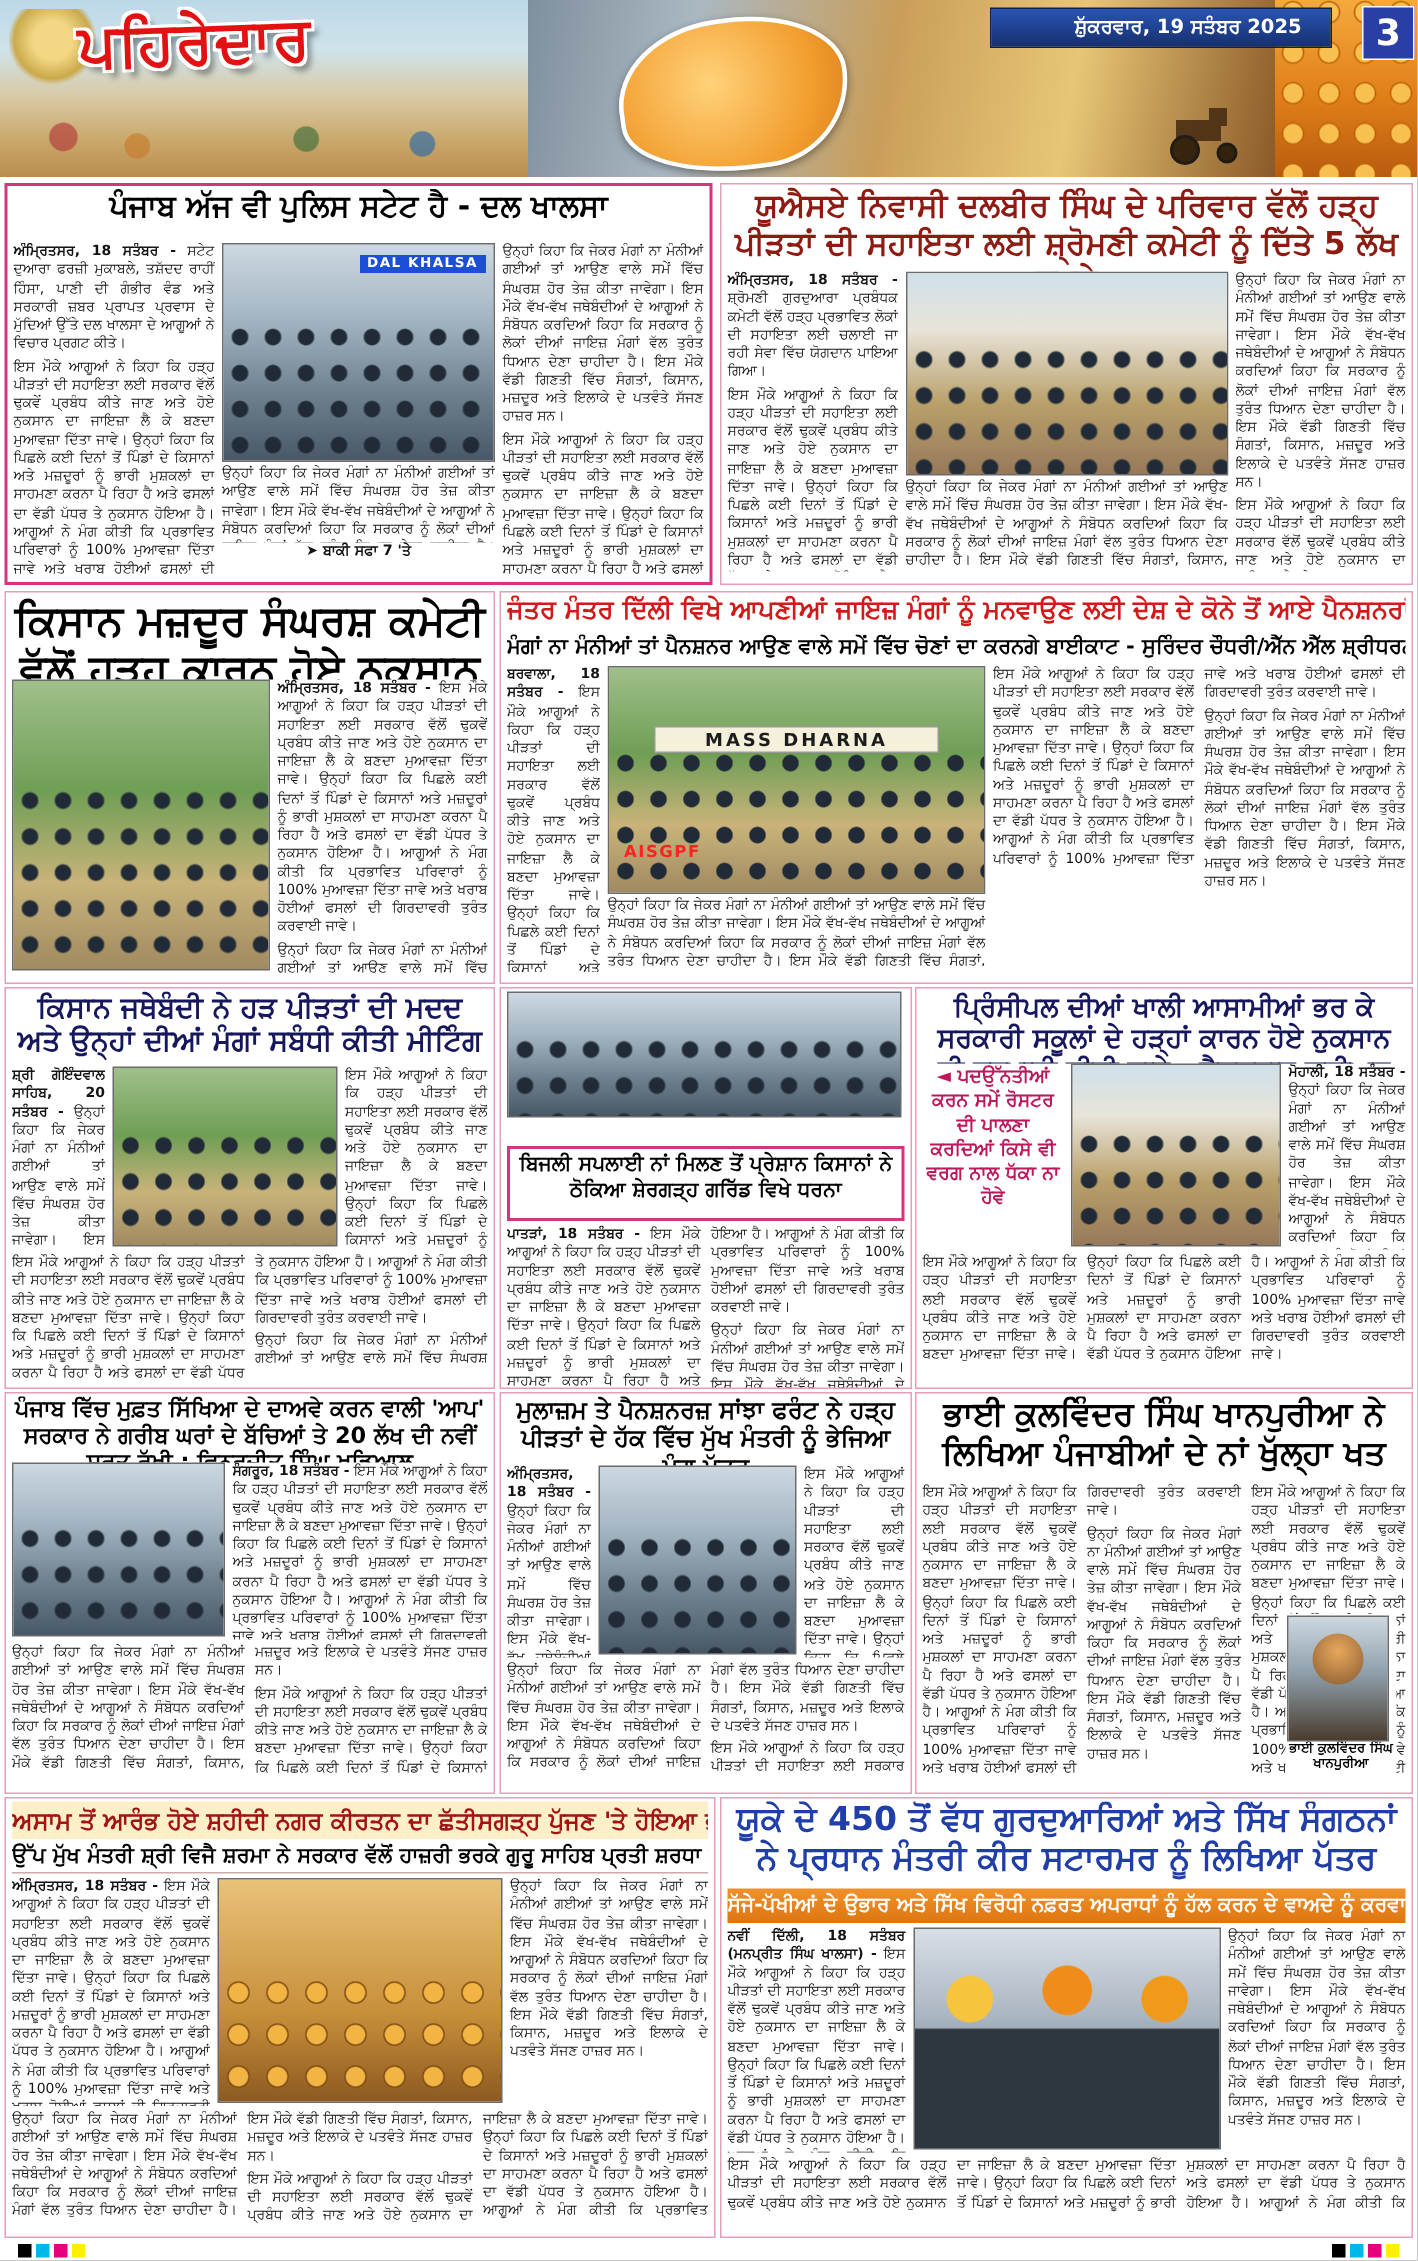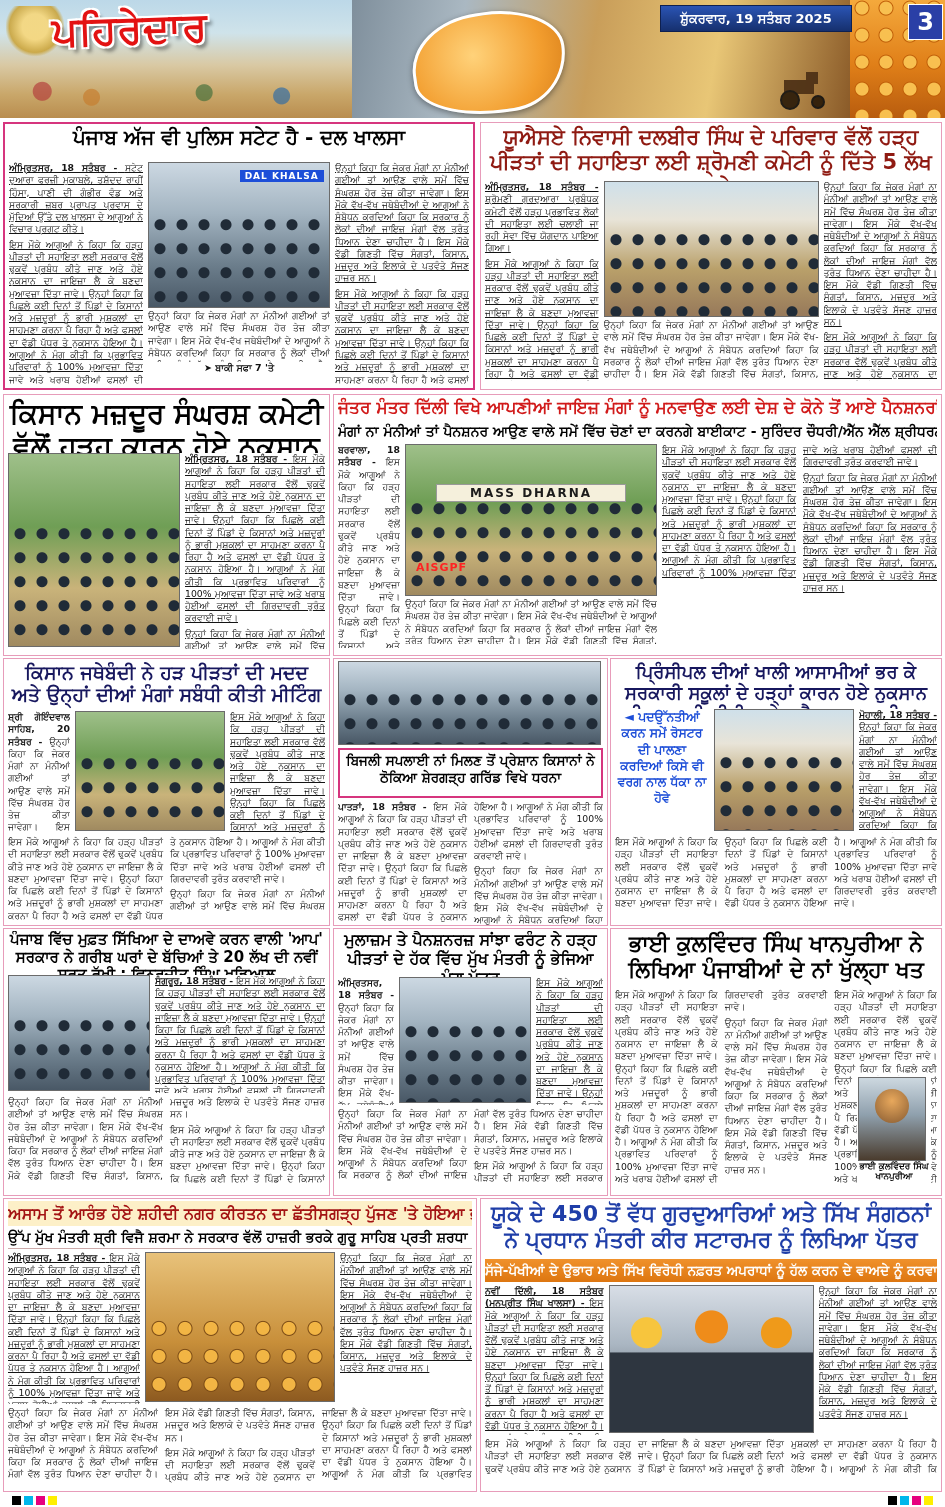--- a/index.html
+++ b/index.html
@@ -24,41 +24,41 @@
   .map-blob{position:absolute;left:60px;top:12px;width:148px;height:96px;
       background:radial-gradient(circle at 40% 40%,#ffd27a,#f29d2e 65%,#d87f1a);
       border:3px solid #fff;border-radius:48% 52% 40% 60%/55% 45% 60% 40%;
       transform:rotate(-8deg);box-shadow:0 2px 6px rgba(0,0,0,.4);}
   .pj-title{position:absolute;left:175px;top:10px;width:260px;text-align:center;
       font-size:58px;font-weight:bold;color:#fff;font-style:italic;z-index:3;
       text-shadow:-2px -2px 0 #c01010,2px -2px 0 #c01010,-2px 2px 0 #c01010,2px 2px 0 #c01010,4px 5px 2px #7a0c0c;}
   .tractor{position:absolute;right:14px;bottom:8px;z-index:2;opacity:.9;}
   .date-bar{position:absolute;left:660px;top:5px;width:190px;height:25px;z-index:4;
       background:linear-gradient(180deg,#2a54b4,#16306e);color:#fff;font-size:13px;font-weight:bold;
-      display:flex;align-items:center;justify-content:center;border:1px solid #0e2050;}
+      display:flex;align-items:center;justify-content:center;border:1px solid #0e2050;padding-left:36px;}
   .mast-right{position:absolute;left:850px;top:0;width:95px;height:118px;
       background:linear-gradient(180deg,#f4a93c,#e07f18 55%,#b85c0e);}
   .mast-right::after{content:"";position:absolute;inset:0;
       background-image:radial-gradient(circle at 50% 30%,#f8c050 6px,#c05f08 7px,transparent 8px);
       background-size:24px 27px;}
   .page-num{position:absolute;left:908px;top:4px;width:33px;height:34px;z-index:5;
       background:#2a3fa6;color:#fff;font-size:24px;font-weight:bold;
       display:flex;align-items:center;justify-content:center;border:1px solid #fff;}
   
   .art{position:absolute;background:#fff;border:1px solid #e79cba;box-sizing:border-box;
        overflow:hidden;padding:2px 4px;}
   .hl{font-weight:bold;text-align:center;line-height:1.18;overflow:hidden;}
   .nowrap{white-space:nowrap;}
   .bt{font-size:9.3px;line-height:1.32;text-align:justify;color:#141414;overflow:hidden;}
   .bt p{margin:0 0 3px 0;}
   .dl{font-weight:bold;}
   .cols2{column-count:2;column-gap:7px;}
   .cols3{column-count:3;column-gap:7px;}
   .flexrow{display:flex;gap:5px;}
-  .col{flex:1;overflow:hidden;text-decoration:underline;}
+  .col{flex:1;overflow:hidden;}
   .sep{border-bottom:1px solid #caa;}
   
   .ph{position:relative;border:1px solid #6b6b6b;overflow:hidden;flex:none;box-sizing:border-box;}
   .ph-indoor{background:linear-gradient(180deg,#ccd8e2 0%,#a3b4c1 35%,#6d7f8d 70%,#49586 6 100%);}
   .ph-indoor{background:linear-gradient(180deg,#ccd8e2 0%,#a3b4c1 35%,#6d7f8d 70%,#495866 100%);text-align:right;}
   .ph-indoor::after,.ph-outdoor::after,.ph-green::after{content:"";position:absolute;left:0;right:0;bottom:0;height:62%;
       background-image:radial-gradient(circle at 50% 28%,#202b37 5px,rgba(0,0,0,0) 6px);
       background-size:22px 24px;}
   .ph-outdoor{background:linear-gradient(180deg,#cfe0ea 0%,#e8e4d8 28%,#b9a06a 65%,#97795a 100%);}
   .ph-green{background:linear-gradient(180deg,#9fc08a 0%,#6f9e55 38%,#c9b37a 70%,#a08softer 100%);}
@@ -78,21 +78,21 @@
       border-radius:50%;background:radial-gradient(circle at 50% 35%,#e8a85c,#9a6a3a 80%);}
   .banner-dal{position:absolute;top:5%;right:3%;background:#1d4ed8;color:#fff;font-size:9px;
       font-weight:bold;padding:1px 5px;letter-spacing:1px;}
   .banner-mass{position:absolute;top:26%;left:12%;right:12%;background:#f5f0dc;color:#1c1c1c;
       font-weight:bold;font-size:12px;text-align:center;border:1px solid #999;padding:1px 0;letter-spacing:2px;}
   .tag-red{position:absolute;bottom:14%;left:4%;color:#ff2222;font-weight:bold;font-size:11px;letter-spacing:1px;}
   .cap{font-size:8.8px;font-weight:bold;text-align:center;line-height:1.2;overflow:hidden;}
   .cont{font-size:9.5px;font-weight:bold;text-align:center;color:#111;}
   
   .subbox{border:2px solid #d6357e;font-weight:bold;text-align:center;font-size:13.5px;line-height:1.25;padding:2px;}
-  .sidenote{font-weight:bold;color:#1d4ed8;font-size:12.5px;text-align:center;line-height:1.3;}
+  .sidenote{font-weight:bold;color:#be185d;font-size:12.5px;text-align:center;line-height:1.3;}
   
   .hl-black{color:#000;}
   .hl-maroon{color:#8f1a12;}
   .hl-red{color:#d11a1a;}
   .hl-navy{color:#17175e;}
   .hl-blue{color:#1f3ea8;}
   .hl-yellowbar{background:#fdf0c8;color:#a31313;}
   .bar-orange{background:linear-gradient(180deg,#f0912b,#dd7610);color:#fff;font-weight:bold;
       text-align:center;overflow:hidden;}
   
@@ -216,21 +216,21 @@
       </div>
     </div>
     <div class="bt cols2" style="height:86px;margin-top:3px;">
       <p>ਇਸ ਮੌਕੇ ਆਗੂਆਂ ਨੇ ਕਿਹਾ ਕਿ ਹੜ੍ਹ ਪੀੜਤਾਂ ਦੀ ਸਹਾਇਤਾ ਲਈ ਸਰਕਾਰ ਵੱਲੋਂ ਢੁਕਵੇਂ ਪ੍ਰਬੰਧ ਕੀਤੇ ਜਾਣ ਅਤੇ ਹੋਏ ਨੁਕਸਾਨ ਦਾ ਜਾਇਜ਼ਾ ਲੈ ਕੇ ਬਣਦਾ ਮੁਆਵਜ਼ਾ ਦਿੱਤਾ ਜਾਵੇ। ਉਨ੍ਹਾਂ ਕਿਹਾ ਕਿ ਪਿਛਲੇ ਕਈ ਦਿਨਾਂ ਤੋਂ ਪਿੰਡਾਂ ਦੇ ਕਿਸਾਨਾਂ ਅਤੇ ਮਜ਼ਦੂਰਾਂ ਨੂੰ ਭਾਰੀ ਮੁਸ਼ਕਲਾਂ ਦਾ ਸਾਹਮਣਾ ਕਰਨਾ ਪੈ ਰਿਹਾ ਹੈ ਅਤੇ ਫਸਲਾਂ ਦਾ ਵੱਡੀ ਪੱਧਰ ਤੇ ਨੁਕਸਾਨ ਹੋਇਆ ਹੈ। ਆਗੂਆਂ ਨੇ ਮੰਗ ਕੀਤੀ ਕਿ ਪ੍ਰਭਾਵਿਤ ਪਰਿਵਾਰਾਂ ਨੂੰ 100% ਮੁਆਵਜ਼ਾ ਦਿੱਤਾ ਜਾਵੇ ਅਤੇ ਖਰਾਬ ਹੋਈਆਂ ਫਸਲਾਂ ਦੀ ਗਿਰਦਾਵਰੀ ਤੁਰੰਤ ਕਰਵਾਈ ਜਾਵੇ।</p>
       <p>ਉਨ੍ਹਾਂ ਕਿਹਾ ਕਿ ਜੇਕਰ ਮੰਗਾਂ ਨਾ ਮੰਨੀਆਂ ਗਈਆਂ ਤਾਂ ਆਉਣ ਵਾਲੇ ਸਮੇਂ ਵਿੱਚ ਸੰਘਰਸ਼ ਹੋਰ ਤੇਜ਼ ਕੀਤਾ ਜਾਵੇਗਾ। ਇਸ ਮੌਕੇ ਵੱਖ-ਵੱਖ ਜਥੇਬੰਦੀਆਂ ਦੇ ਆਗੂਆਂ ਨੇ ਸੰਬੋਧਨ ਕਰਦਿਆਂ ਕਿਹਾ ਕਿ ਸਰਕਾਰ ਨੂੰ ਲੋਕਾਂ ਦੀਆਂ ਜਾਇਜ਼ ਮੰਗਾਂ ਵੱਲ ਤੁਰੰਤ ਧਿਆਨ ਦੇਣਾ ਚਾਹੀਦਾ ਹੈ। ਇਸ ਮੌਕੇ ਵੱਡੀ ਗਿਣਤੀ ਵਿੱਚ ਸੰਗਤਾਂ, ਕਿਸਾਨ, ਮਜ਼ਦੂਰ ਅਤੇ ਇਲਾਕੇ ਦੇ ਪਤਵੰਤੇ ਸੱਜਣ ਹਾਜ਼ਰ ਸਨ।</p>
     </div>
   </div>
 
   <div class="art" style="left:333px;top:658px;width:275px;height:268px;">
     <div class="ph ph-indoor" style="width:263px;height:84px;"></div>
-    <div class="subbox" style="margin-top:3px;height:42px;">ਬਿਜਲੀ ਸਪਲਾਈ ਨਾਂ ਮਿਲਣ ਤੋਂ ਪ੍ਰੇਸ਼ਾਨ ਕਿਸਾਨਾਂ ਨੇ ਠੋਕਿਆ ਸ਼ੇਰਗੜ੍ਹ ਗਰਿੱਡ ਵਿਖੇ ਧਰਨਾ</div>
+    <div class="subbox" style="margin-top:19px;height:42px;">ਬਿਜਲੀ ਸਪਲਾਈ ਨਾਂ ਮਿਲਣ ਤੋਂ ਪ੍ਰੇਸ਼ਾਨ ਕਿਸਾਨਾਂ ਨੇ ਠੋਕਿਆ ਸ਼ੇਰਗੜ੍ਹ ਗਰਿੱਡ ਵਿਖੇ ਧਰਨਾ</div>
     <div class="bt cols2" style="height:126px;margin-top:3px;">
       <p><span class="dl">ਪਾਤੜਾਂ, 18 ਸਤੰਬਰ -</span>
          <span>ਇਸ ਮੌਕੇ ਆਗੂਆਂ ਨੇ ਕਿਹਾ ਕਿ ਹੜ੍ਹ ਪੀੜਤਾਂ ਦੀ ਸਹਾਇਤਾ ਲਈ ਸਰਕਾਰ ਵੱਲੋਂ ਢੁਕਵੇਂ ਪ੍ਰਬੰਧ ਕੀਤੇ ਜਾਣ ਅਤੇ ਹੋਏ ਨੁਕਸਾਨ ਦਾ ਜਾਇਜ਼ਾ ਲੈ ਕੇ ਬਣਦਾ ਮੁਆਵਜ਼ਾ ਦਿੱਤਾ ਜਾਵੇ। ਉਨ੍ਹਾਂ ਕਿਹਾ ਕਿ ਪਿਛਲੇ ਕਈ ਦਿਨਾਂ ਤੋਂ ਪਿੰਡਾਂ ਦੇ ਕਿਸਾਨਾਂ ਅਤੇ ਮਜ਼ਦੂਰਾਂ ਨੂੰ ਭਾਰੀ ਮੁਸ਼ਕਲਾਂ ਦਾ ਸਾਹਮਣਾ ਕਰਨਾ ਪੈ ਰਿਹਾ ਹੈ ਅਤੇ ਫਸਲਾਂ ਦਾ ਵੱਡੀ ਪੱਧਰ ਤੇ ਨੁਕਸਾਨ ਹੋਇਆ ਹੈ। ਆਗੂਆਂ ਨੇ ਮੰਗ ਕੀਤੀ ਕਿ ਪ੍ਰਭਾਵਿਤ ਪਰਿਵਾਰਾਂ ਨੂੰ 100% ਮੁਆਵਜ਼ਾ ਦਿੱਤਾ ਜਾਵੇ ਅਤੇ ਖਰਾਬ ਹੋਈਆਂ ਫਸਲਾਂ ਦੀ ਗਿਰਦਾਵਰੀ ਤੁਰੰਤ ਕਰਵਾਈ ਜਾਵੇ।</span></p>
       <p>ਉਨ੍ਹਾਂ ਕਿਹਾ ਕਿ ਜੇਕਰ ਮੰਗਾਂ ਨਾ ਮੰਨੀਆਂ ਗਈਆਂ ਤਾਂ ਆਉਣ ਵਾਲੇ ਸਮੇਂ ਵਿੱਚ ਸੰਘਰਸ਼ ਹੋਰ ਤੇਜ਼ ਕੀਤਾ ਜਾਵੇਗਾ। ਇਸ ਮੌਕੇ ਵੱਖ-ਵੱਖ ਜਥੇਬੰਦੀਆਂ ਦੇ ਆਗੂਆਂ ਨੇ ਸੰਬੋਧਨ ਕਰਦਿਆਂ ਕਿਹਾ ਕਿ ਸਰਕਾਰ ਨੂੰ ਲੋਕਾਂ ਦੀਆਂ ਜਾਇਜ਼ ਮੰਗਾਂ ਵੱਲ ਤੁਰੰਤ ਧਿਆਨ ਦੇਣਾ ਚਾਹੀਦਾ ਹੈ। ਇਸ ਮੌਕੇ ਵੱਡੀ ਗਿਣਤੀ ਵਿੱਚ ਸੰਗਤਾਂ, ਕਿਸਾਨ, ਮਜ਼ਦੂਰ ਅਤੇ ਇਲਾਕੇ ਦੇ ਪਤਵੰਤੇ ਸੱਜਣ ਹਾਜ਼ਰ ਸਨ।</p>
     </div>
   </div>
 
   <div class="art" style="left:610px;top:658px;width:332px;height:268px;">
     <div class="hl hl-navy" style="font-size:18px;height:48px;">ਪ੍ਰਿੰਸੀਪਲ ਦੀਆਂ ਖਾਲੀ ਆਸਾਮੀਆਂ ਭਰ ਕੇ ਸਰਕਾਰੀ ਸਕੂਲਾਂ ਦੇ ਹੜ੍ਹਾਂ ਕਾਰਨ ਹੋਏ ਨੁਕਸਾਨ ਦੀ ਭਰਪਾਈ ਕੀਤੀ ਜਾਵੇ : ਲੈਕਚਰਾਰ ਯੂਨੀਅਨ</div>
     <div class="flexrow" style="height:124px;">

